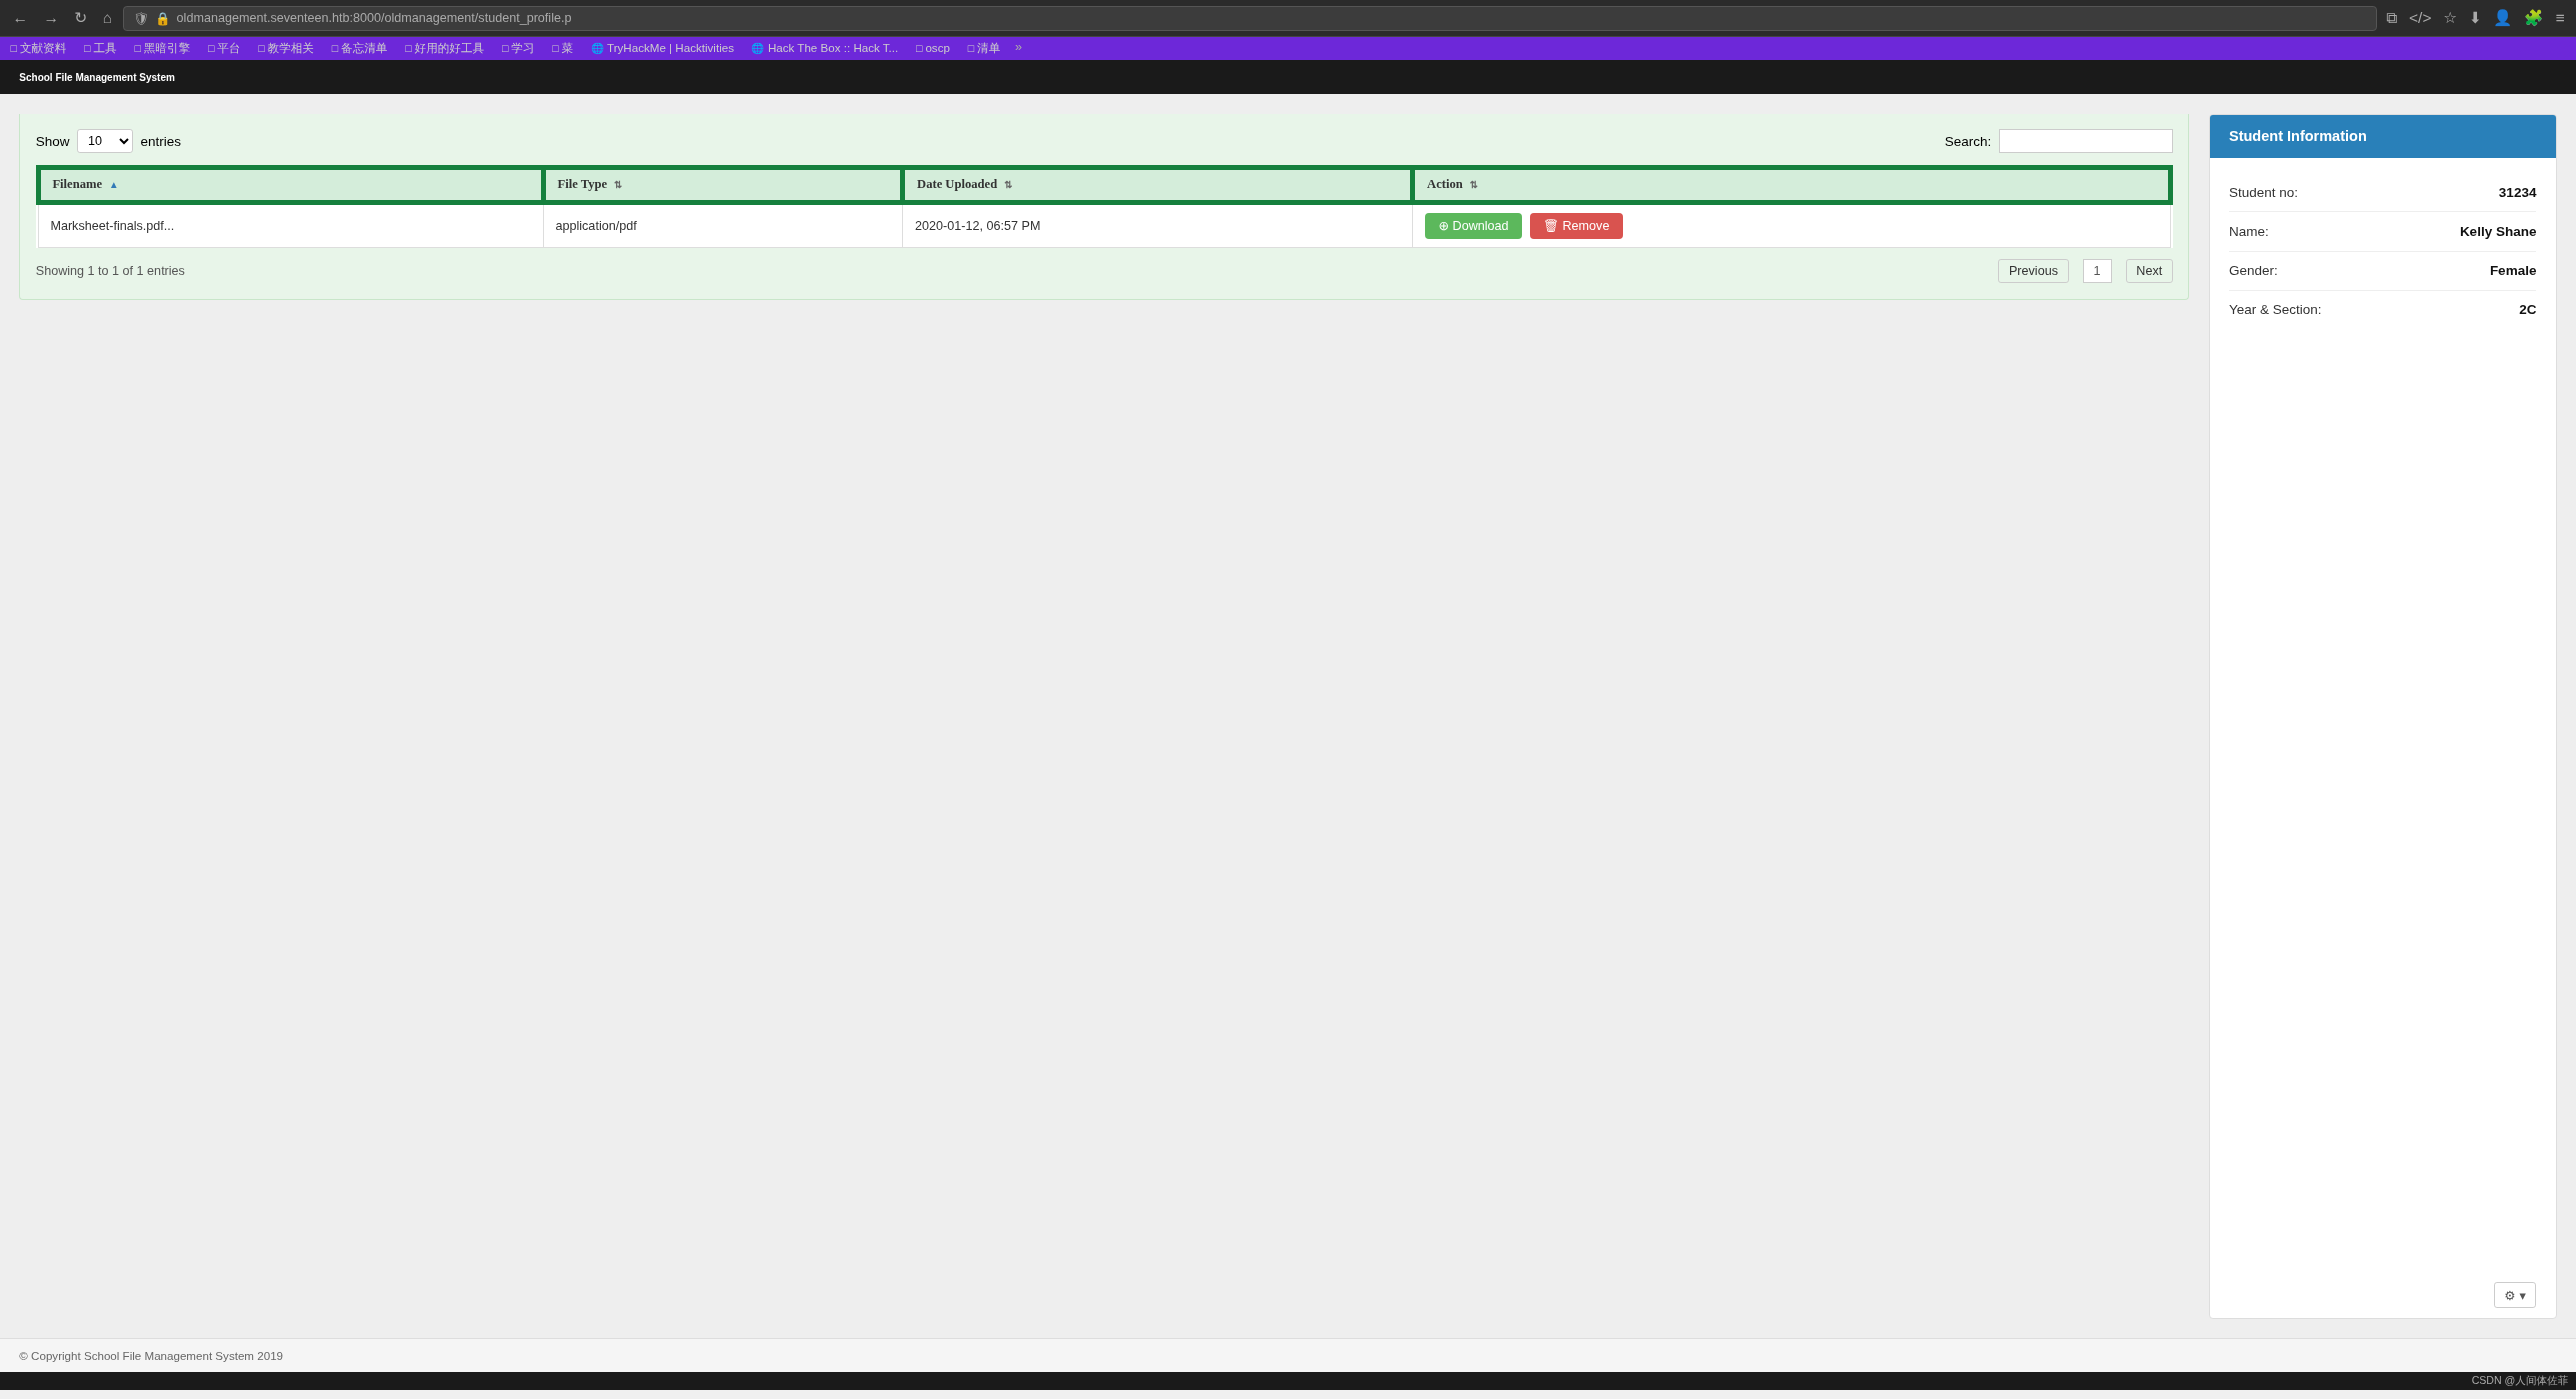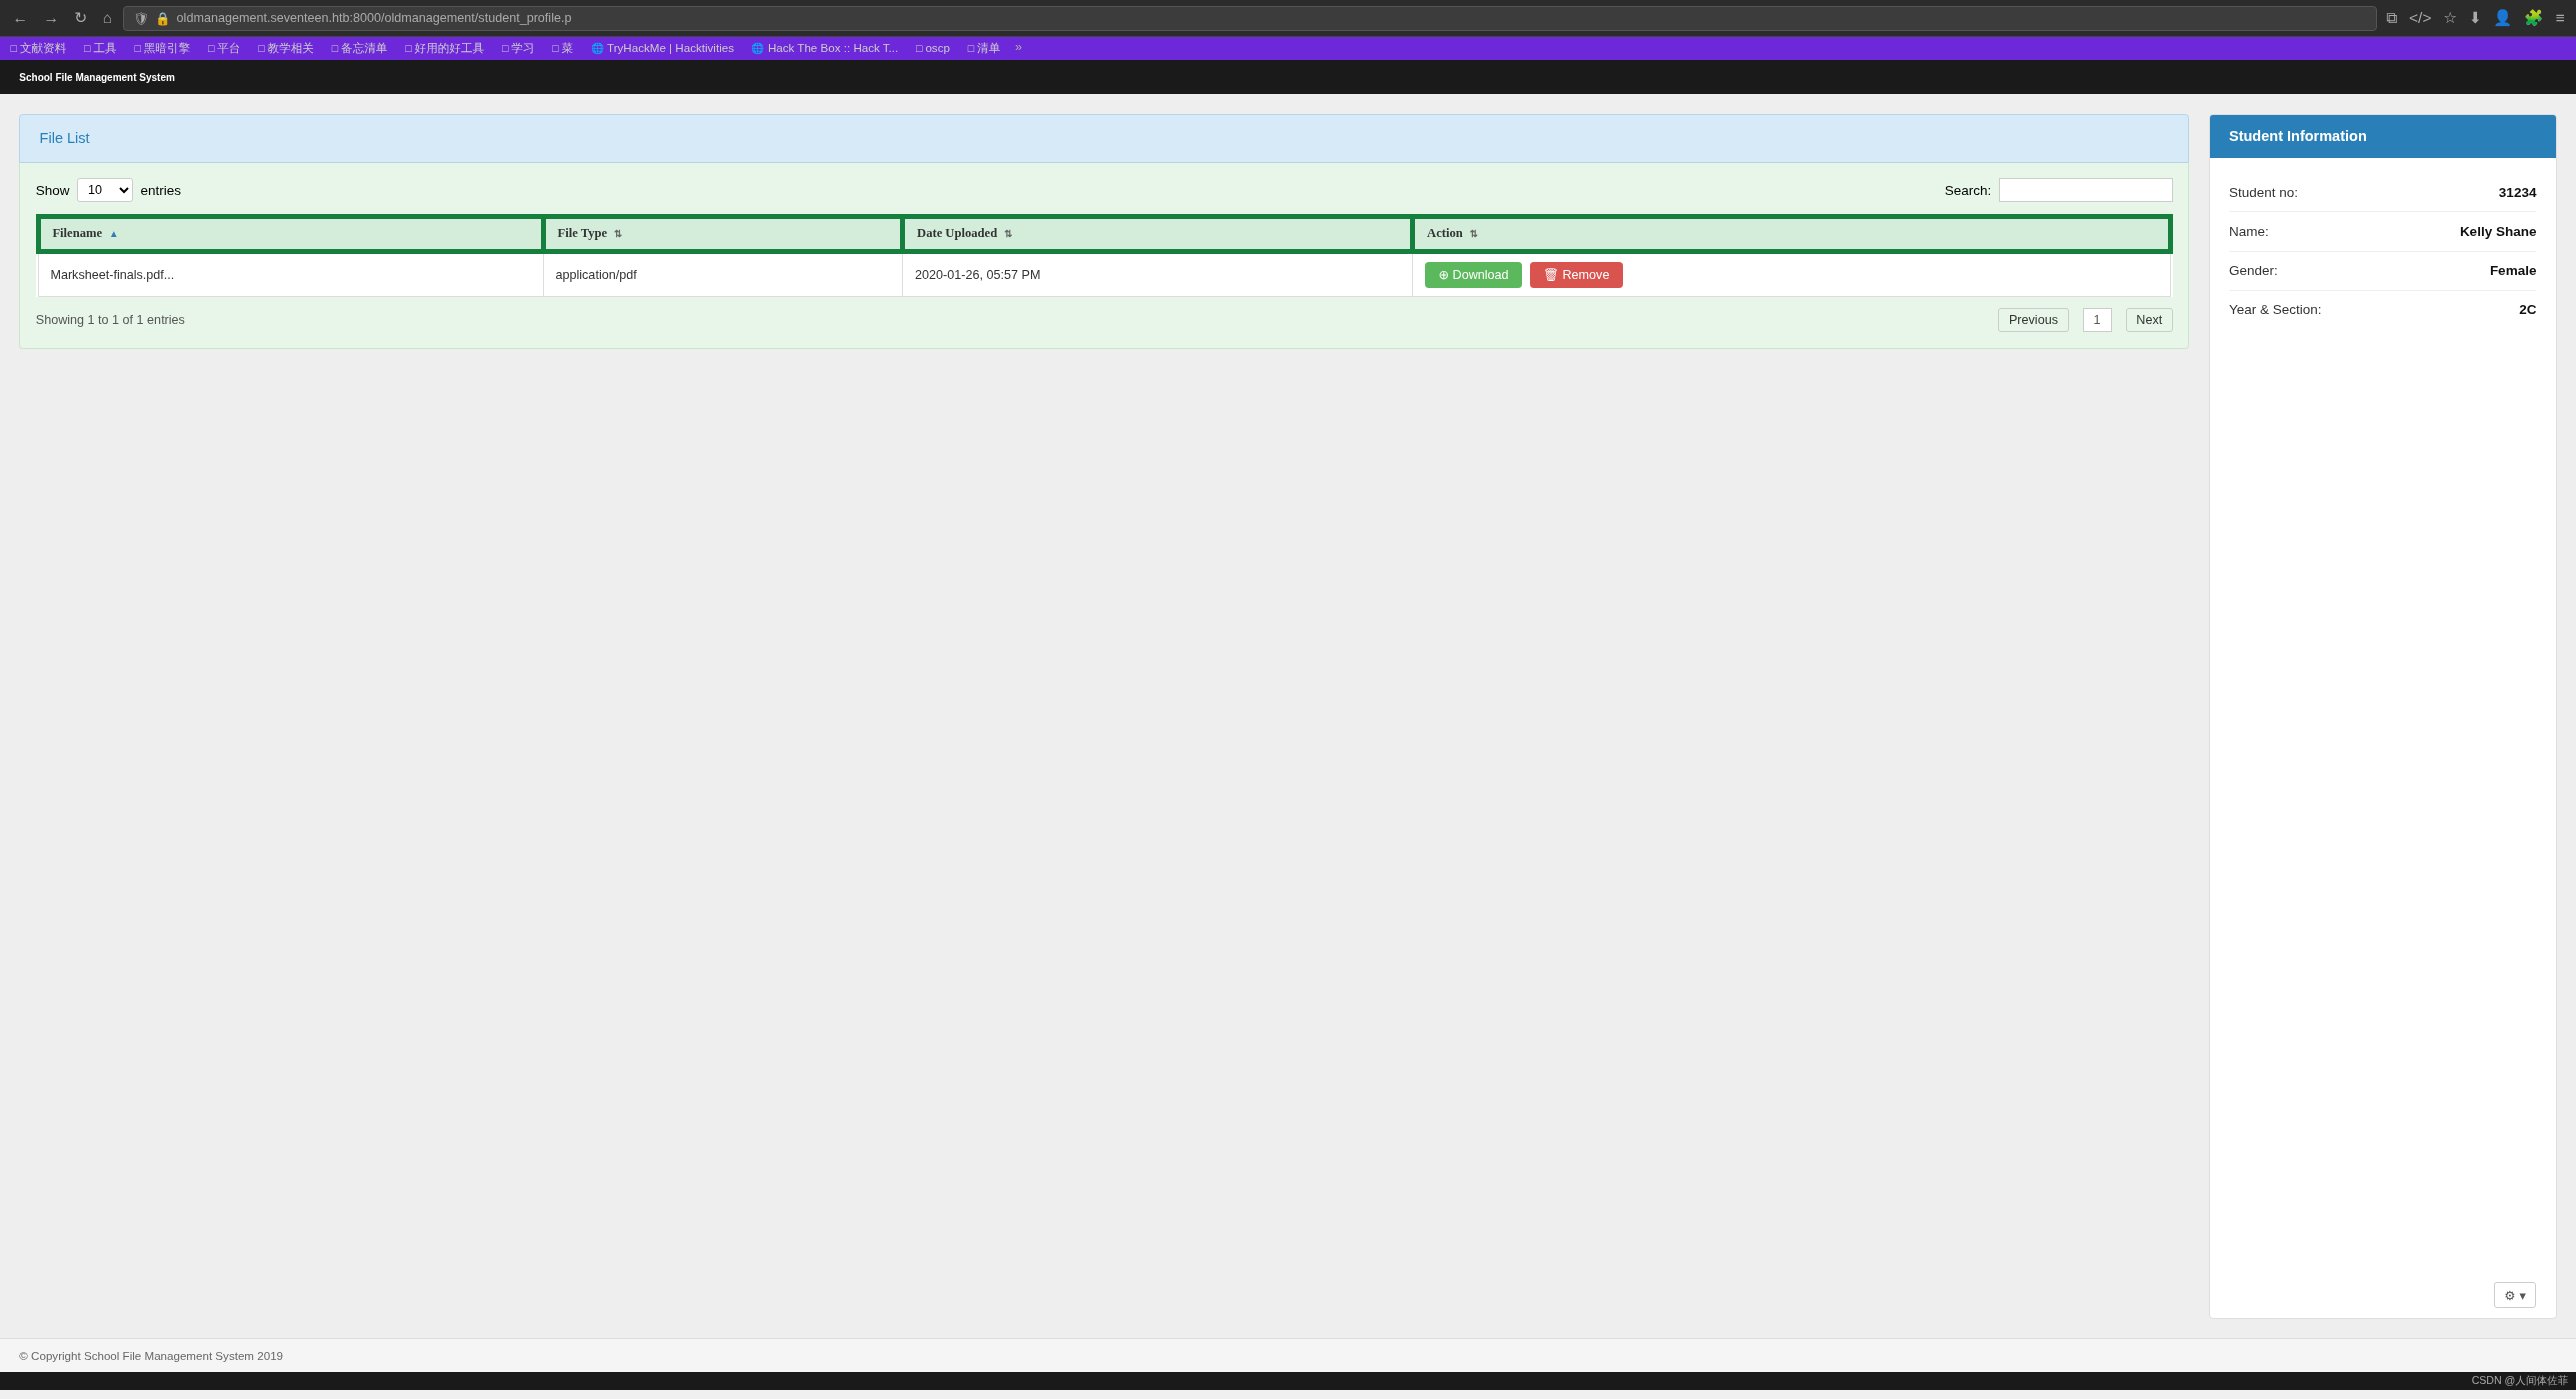--- a/index.html
+++ b/index.html
@@ -415,23 +415,20 @@
 </div>
 
 <div class="app-header">
   <span>School File Management System</span>
 </div>
 
 <div class="main-content">
 
   <div class="left-panel">
 
-    <div class="file-list-header">
-      <span>File List</span>
-    </div>
 
     <div class="table-container">
 
       <div class="table-controls">
         <div class="show-entries">
           <span>Show</span>
           <select>
             <option>10</option>
             <option>25</option>
             <option>50</option>
@@ -459,21 +456,21 @@
             </th>
             <th>
               Action <span class="sort-icon">⇅</span>
             </th>
           </tr>
         </thead>
         <tbody>
           <tr class="table-row">
             <td>Marksheet-finals.pdf...</td>
             <td>application/pdf</td>
-            <td>2020-01-26, 05:57 PM</td>
+            <td>2020-01-12, 06:57 PM</td>
             <td>
               <button class="btn-download">
                 <span>⊕</span>
                 <span>Download</span>
               </button>
               <button class="btn-remove">
                 <span>🗑</span>
                 <span>Remove</span>
               </button>
             </td>

